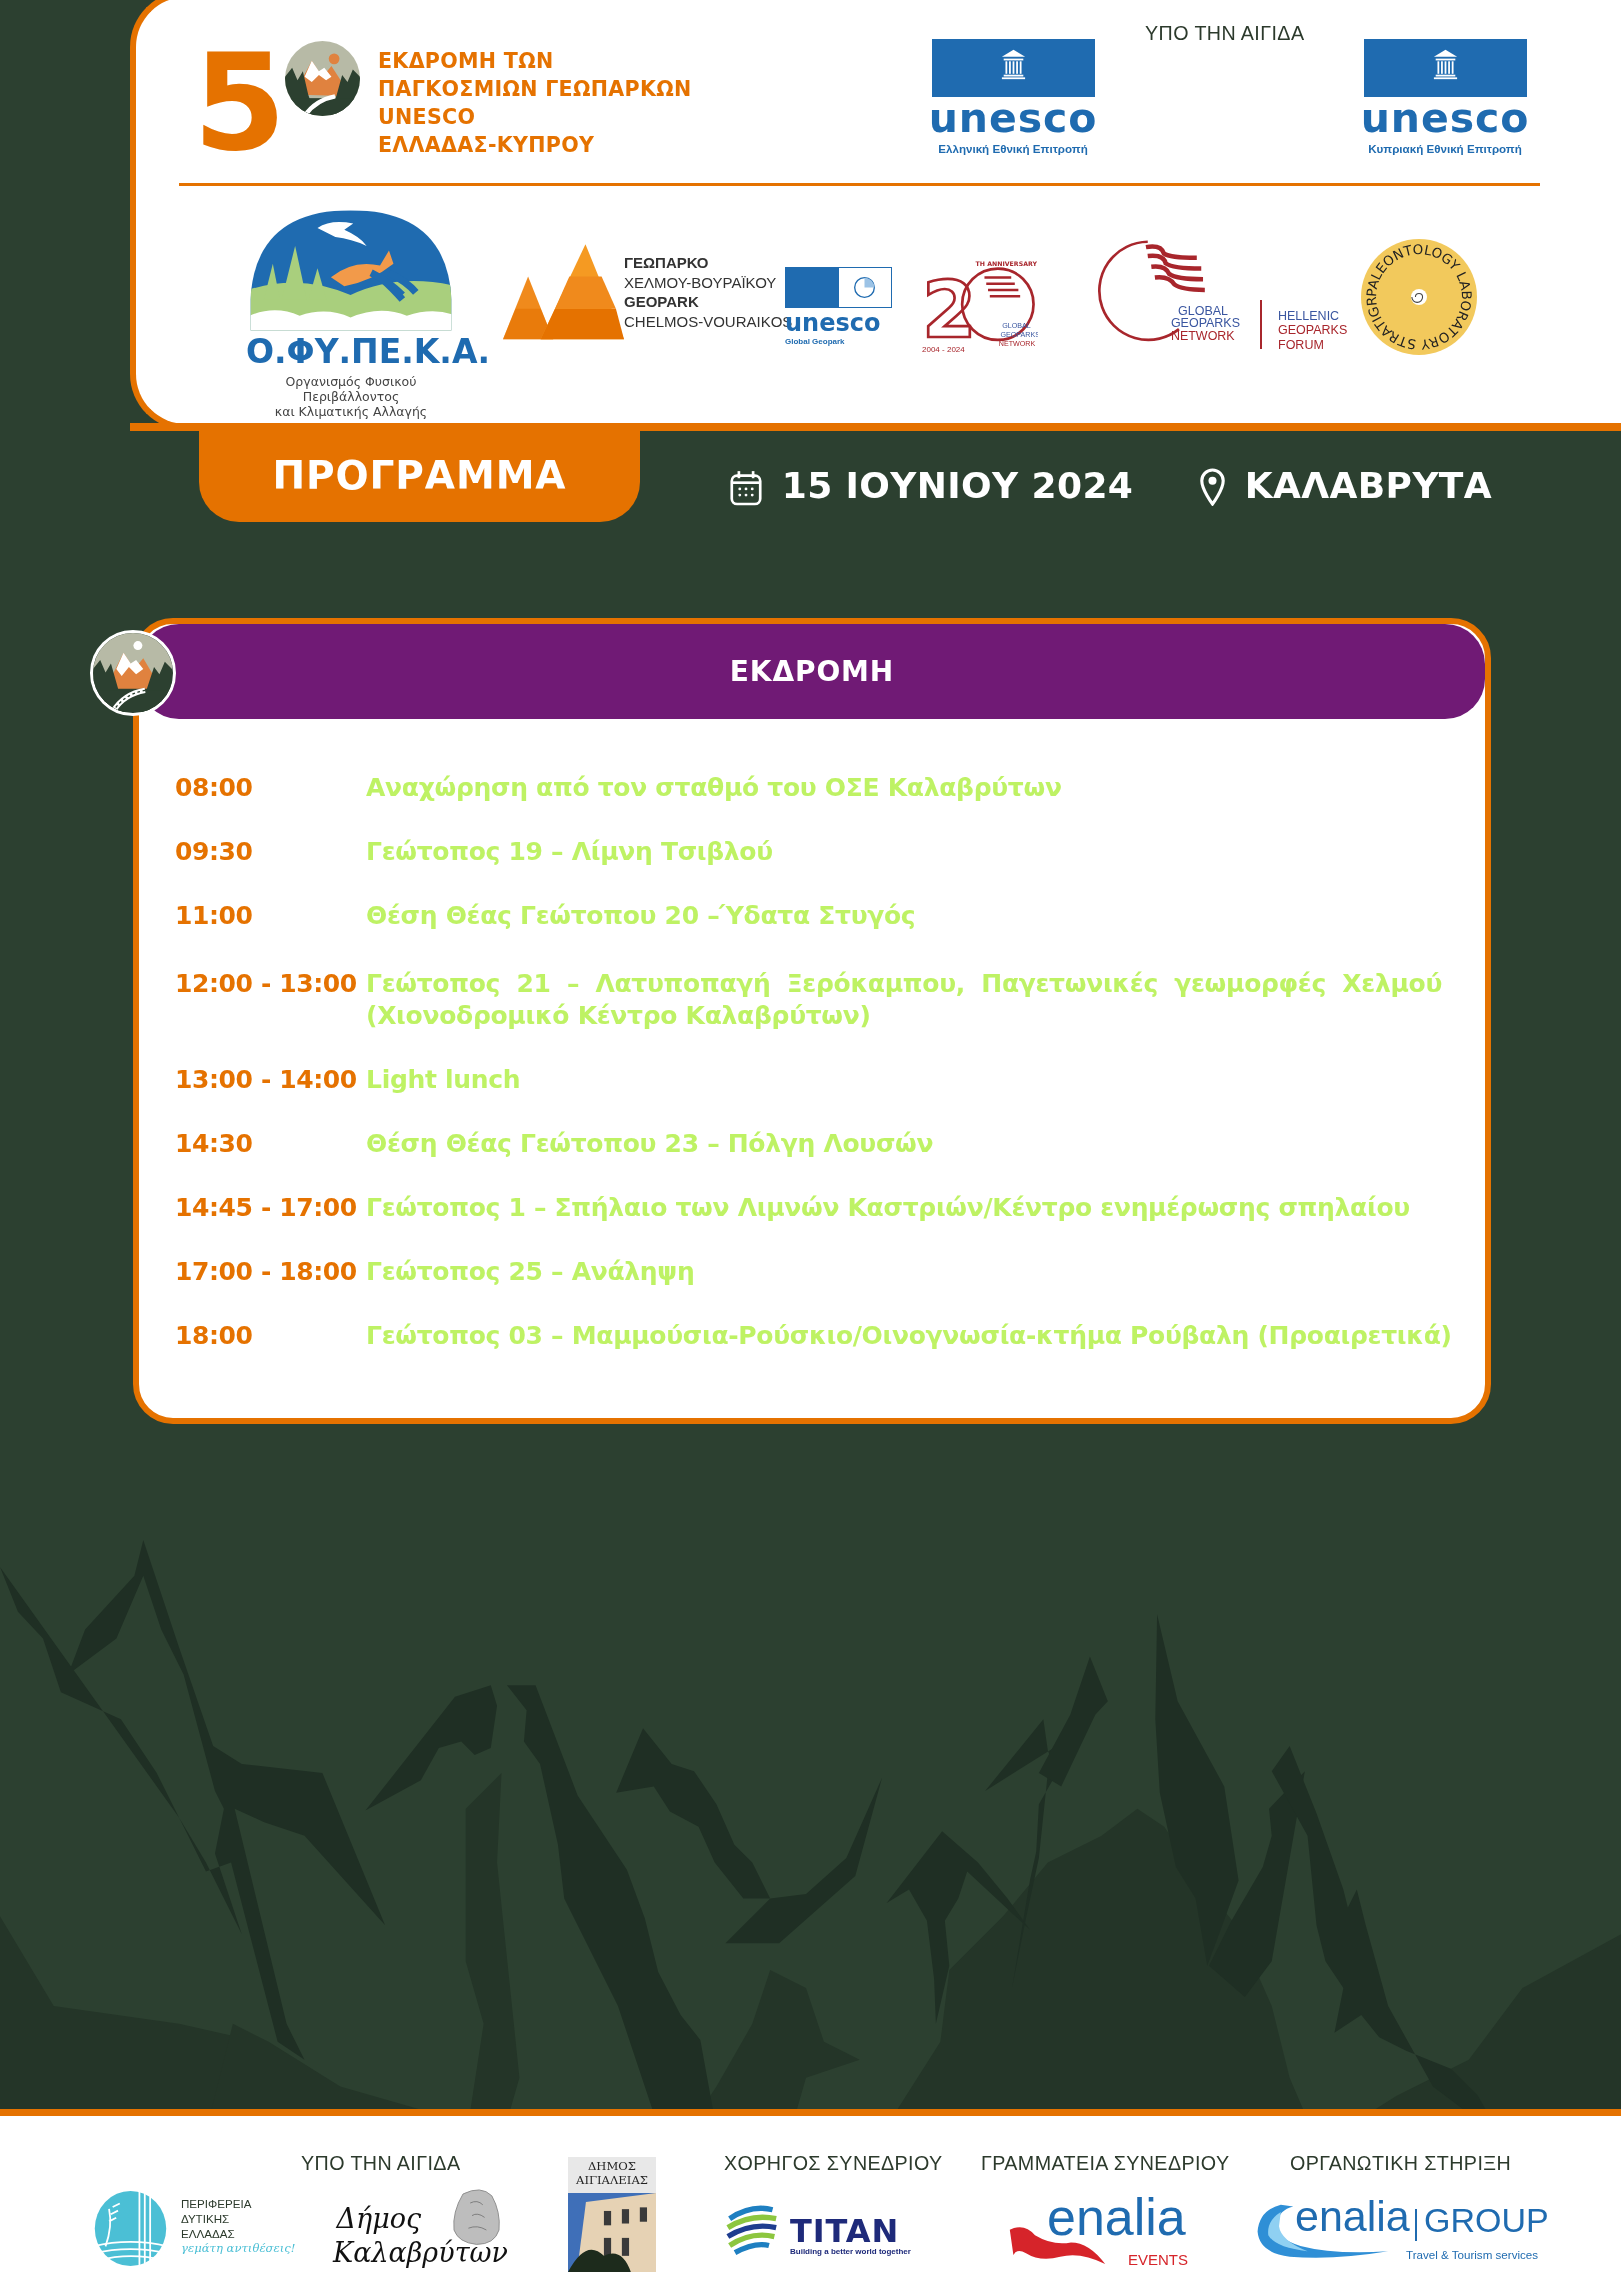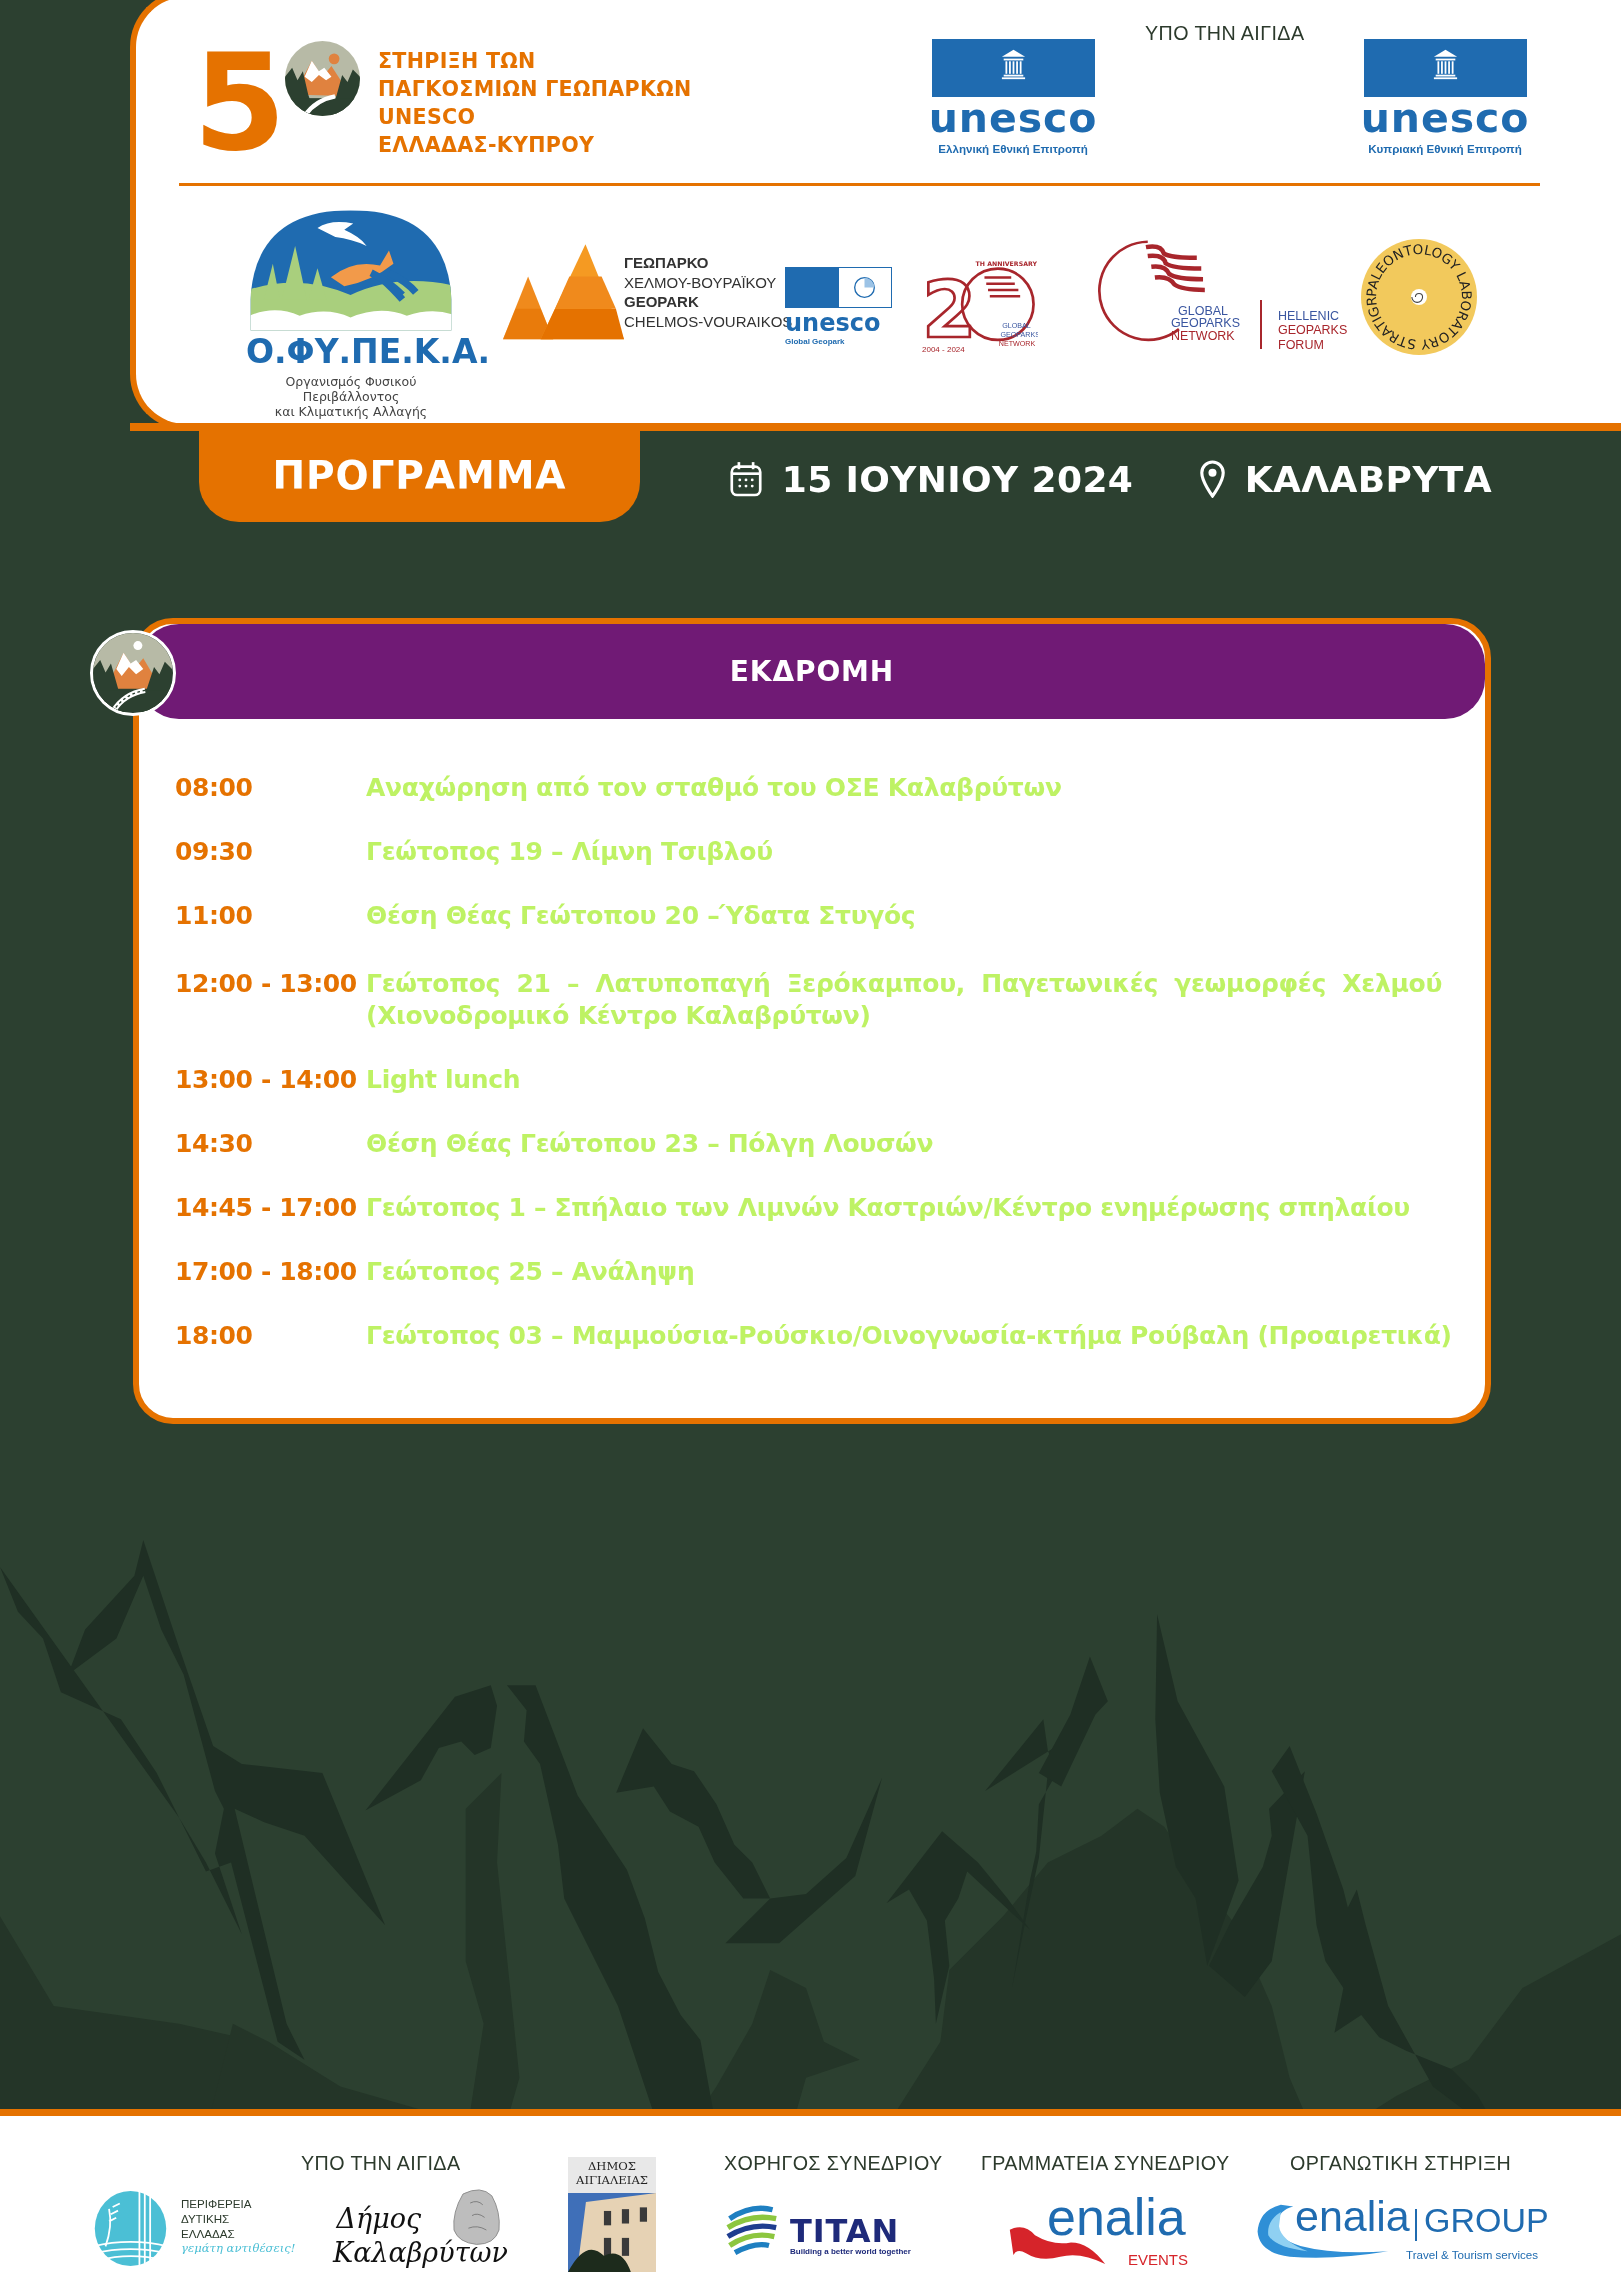--- a/index.html
+++ b/index.html
@@ -61,21 +61,21 @@
   .paleo { position: absolute; left: 1361px; top: 239px; width: 116px; height: 116px; border-radius: 50%; background: #f2c95c; }
 
   
   .program-tab {
     position: absolute; left: 199px; top: 428px; width: 441px; height: 94px;
     background: #e57200; border-radius: 0 0 40px 40px;
     display: flex; align-items: center; justify-content: center;
     color: #fff; font-weight: 900; font-size: 39px; letter-spacing: 0.9px;
     font-family: "DejaVu Sans", sans-serif;
   }
-  .meta { position: absolute; top: 452px; height: 54px; display: flex; align-items: center; color: #fff; font-weight: 900; font-size: 36px; letter-spacing: 0.4px; font-family: "DejaVu Sans", sans-serif; white-space: nowrap; }
+  .meta { position: absolute; top: 452px; height: 54px; display: flex; align-items: flex-end; color: #fff; font-weight: 900; font-size: 36px; letter-spacing: 0.4px; font-family: "DejaVu Sans", sans-serif; white-space: nowrap; }
   .meta svg { margin-right: 19.7px; }
 
   
   .section-card {
     position: absolute; left: 133px; top: 618px; width: 1358px; height: 806px;
     background: #fff; border: 6.3px solid #e57200; border-radius: 40px;
     overflow: hidden;
   }
   .section-head {
     position: absolute; left: 0; top: 0; width: 100%; height: 95px;
@@ -115,21 +115,21 @@
     <circle cx="55" cy="20" r="6" fill="#e0823f"></circle>
     <polygon points="10,60 30,22 42,40 52,28 74,62" fill="#e0823f"></polygon>
     <polygon points="22,40 30,22 38,34 44,30 52,40 46,44 38,38 30,46" fill="#fff"></polygon>
     <polygon points="0,84 0,40 8,30 14,44 20,34 26,60 34,84" fill="#2c4030"></polygon>
     <polygon points="84,84 84,40 76,32 70,46 64,38 58,60 50,84" fill="#2c4030"></polygon>
     <rect x="0" y="64" width="84" height="20" fill="#2c4030"></rect>
     <path d="M22,84 Q34,66 56,62" stroke="#fff" stroke-width="5" fill="none"></path>
   </svg>
 </div>
 <div class="conf-title">
-  <div>ΣΤΗΡΙΞΗ ΤΩΝ</div>
+  <div>ΕΚΔΡΟΜΗ ΤΩΝ</div>
   <div>ΠΑΓΚΟΣΜΙΩΝ ΓΕΩΠΑΡΚΩΝ</div>
   <div>UNESCO</div>
   <div>ΕΛΛΑΔΑΣ-ΚΥΠΡΟΥ</div>
 </div>
 
 <div class="aegis-top">ΥΠΟ ΤΗΝ ΑΙΓΙΔΑ</div>
 
 <div class="unesco-block" style="left:928px; top:39px;">
   <div class="unesco-flag">
     <svg width="163" height="58" viewBox="0 0 182 65">

